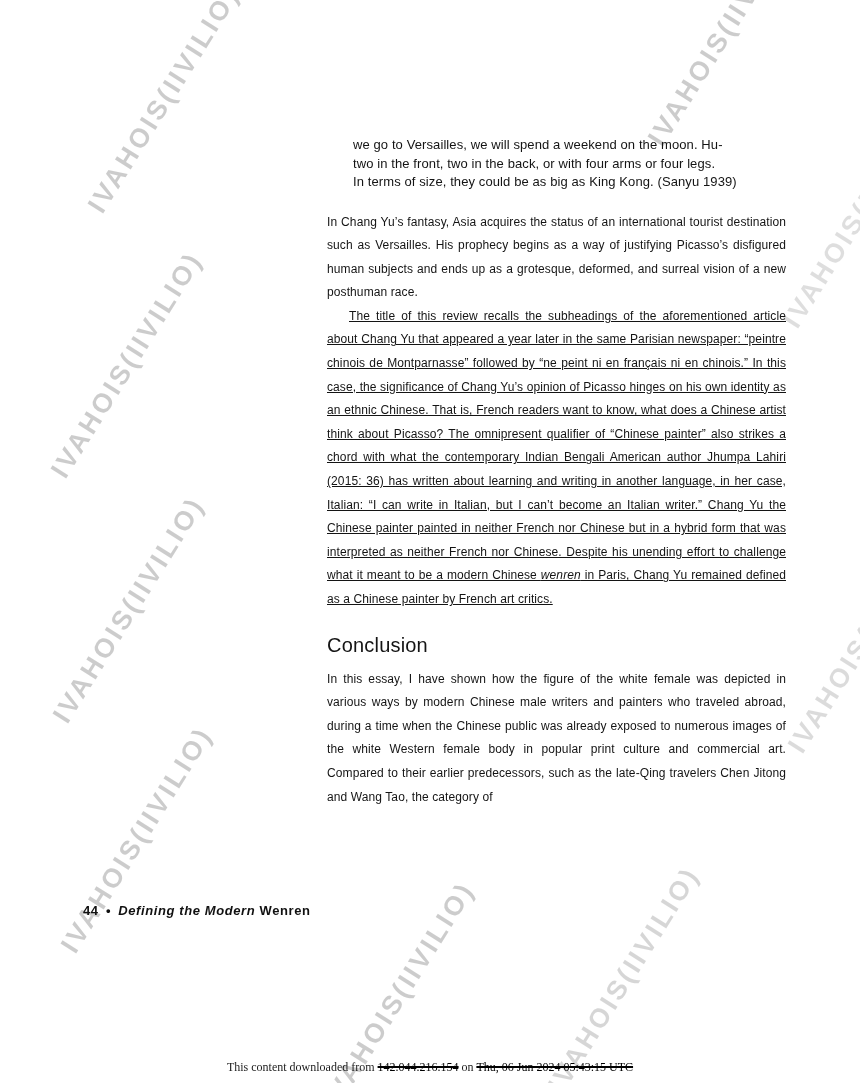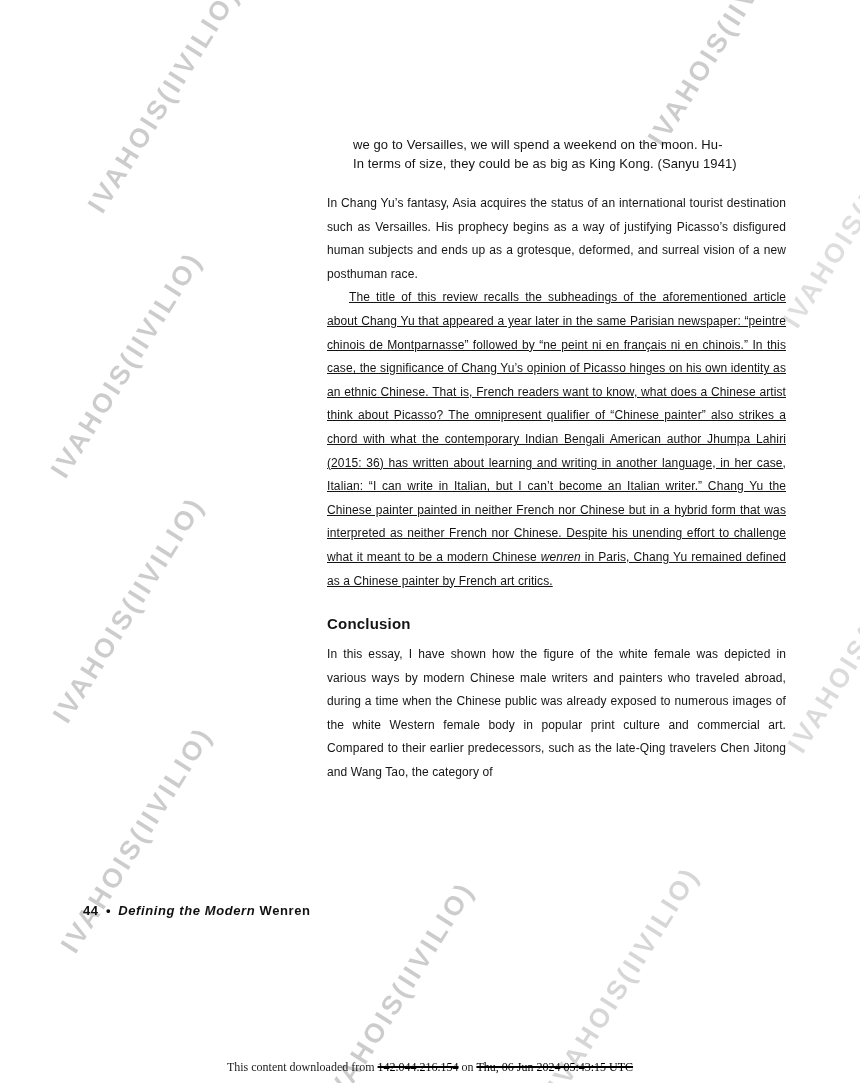--- a/index.html
+++ b/index.html
@@ -54,22 +54,22 @@
     margin: 0;
     font-size: 12px;
     line-height: 23.6px;
     text-align: justify;
     letter-spacing: 0.1px;
   }
   .body-p.indent-first { text-indent: 22px; text-decoration: underline; }
   .body-p em { font-style: italic; }
   .section-heading {
     margin: 22px 0 11px 0;
-    font-size: 15px;
-    font-weight: bold;
+    font-size: 20px;
+    font-weight: normal;
     letter-spacing: 0.2px;
   }
 
   
   .running-footer {
     position: absolute;
     left: 83px;
     top: 903px;
     font-size: 13px;
     font-weight: bold;
@@ -109,21 +109,22 @@
   <span class="watermark wm5">IVAHOIS(IIVILIO)</span>
   <span class="watermark wm6">IVAHOIS(IIVILIO)</span>
   <span class="watermark wm7">IVAHOIS(IIVILIO)</span>
   <span class="watermark wm8">IVAHOIS(IIVILIO)</span>
   <span class="watermark wm9">IVAHOIS(IIVILIO)</span>
 
   <div class="text-col">
 
     <div class="quote">
       <div>we go to Versailles, we will spend a weekend on the moon. Hu-</div>
-      <div>In terms of size, they could be as big as King Kong. (Sanyu 1941)</div>
+      <div>two in the front, two in the back, or with four arms or four legs.</div>
+      <div>In terms of size, they could be as big as King Kong. (Sanyu 1939)</div>
     </div>
 
     <p class="body-p">In Chang Yu’s fantasy, Asia acquires the status of an international tourist destination such as Versailles. His prophecy begins as a way of justifying Picasso’s disfigured human subjects and ends up as a grotesque, deformed, and surreal vision of a new posthuman race.</p>
 
     <p class="body-p indent-first"><span>The title of this review recalls the subheadings of the aforementioned article about Chang Yu that appeared a year later in the same Parisian newspaper: “peintre chinois de Montparnasse” followed by “ne peint ni en français ni en chinois.” In this case, the significance of Chang Yu’s opinion of Picasso hinges on his own identity as an ethnic Chinese. That is, French readers want to know, what does a Chinese artist think about Picasso? The omnipresent qualifier of “Chinese painter” also strikes a chord with what the contemporary Indian Bengali American author Jhumpa Lahiri (2015: 36) has written about learning and writing in another language, in her case, Italian: “I can write in Italian, but I can’t become an Italian writer.” Chang Yu the Chinese painter painted in neither French nor Chinese but in a hybrid form that was interpreted as neither French nor Chinese. Despite his unending effort to challenge what it meant to be a modern Chinese </span><em>wenren</em><span> in Paris, Chang Yu remained defined as a Chinese painter by French art critics.</span></p>
 
     <h2 class="section-heading">Conclusion</h2>
 
     <p class="body-p">In this essay, I have shown how the figure of the white female was depicted in various ways by modern Chinese male writers and painters who traveled abroad, during a time when the Chinese public was already exposed to numerous images of the white Western female body in popular print culture and commercial art. Compared to their earlier predecessors, such as the late-Qing travelers Chen Jitong and Wang Tao, the category of</p>
 

